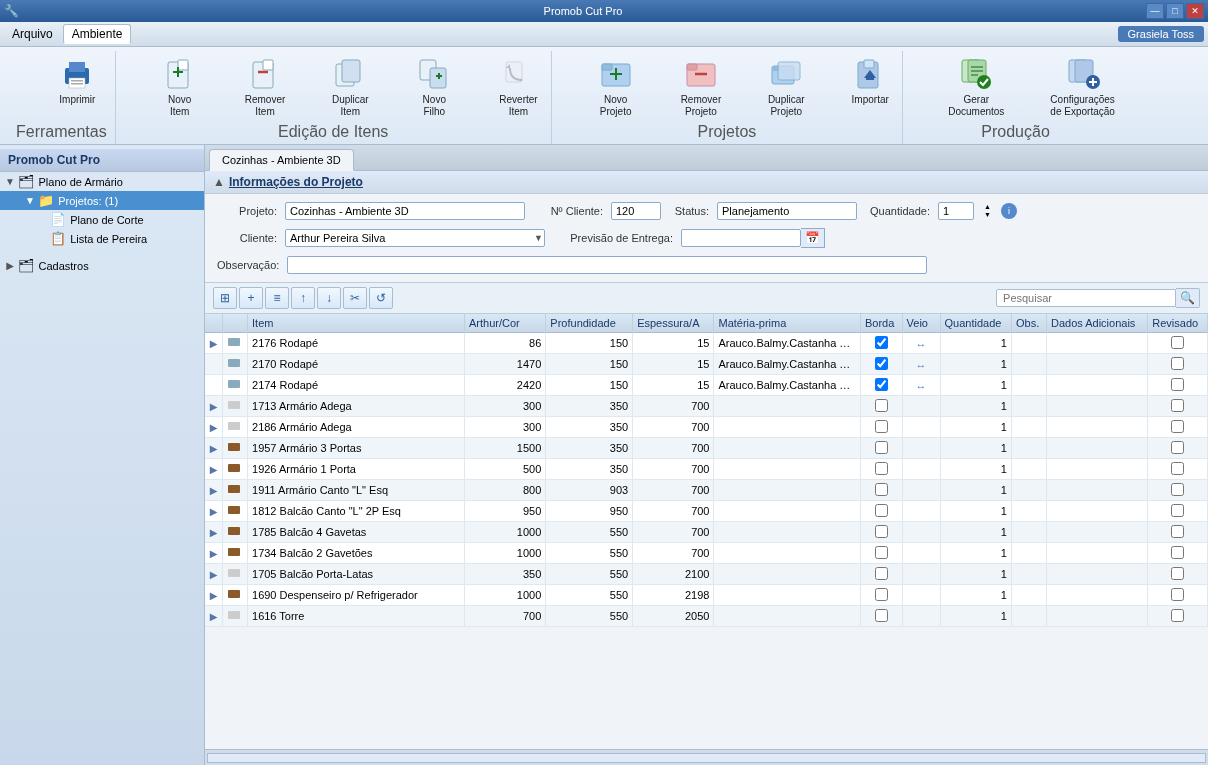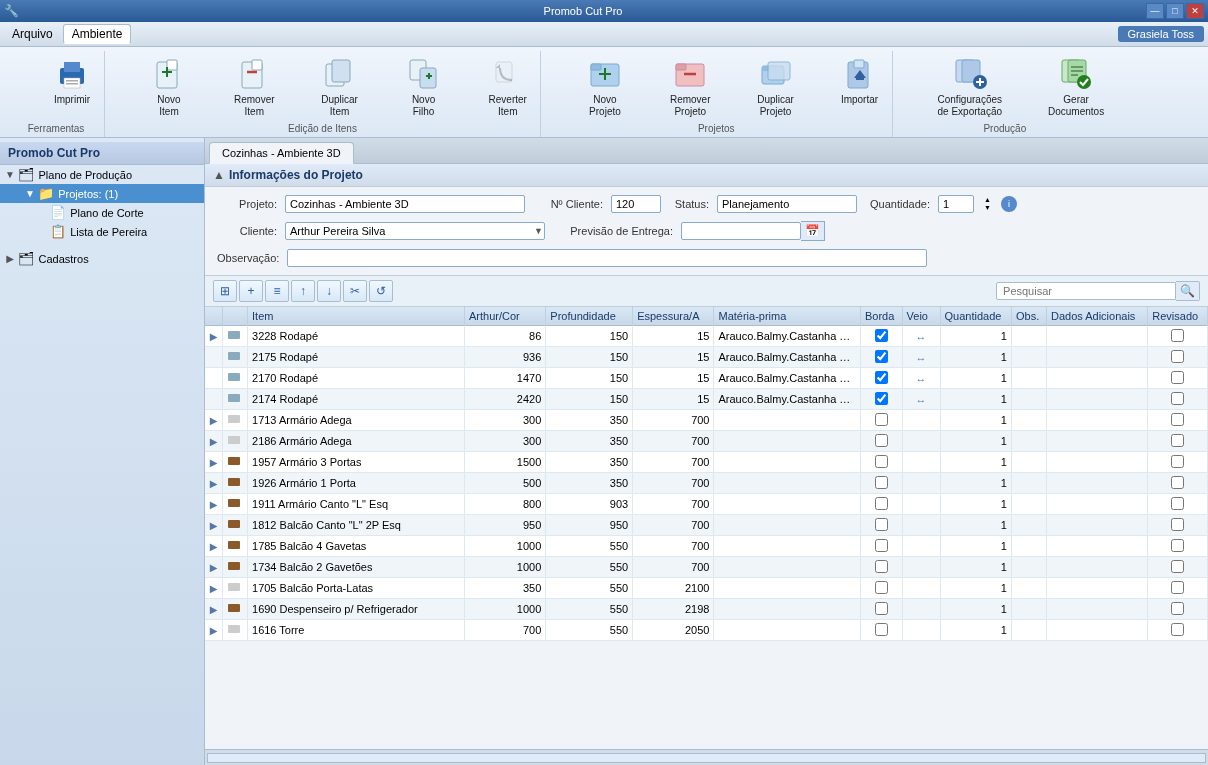--- a/index.html
+++ b/index.html
@@ -73,21 +73,21 @@
       min-width: fit-content;
     }
     .ribbon-group:last-child { border-right: none; }
     .ribbon-group-buttons {
       display: flex;
       align-items: flex-start;
       gap: 4px;
       flex: 1;
     }
     .ribbon-group-label {
-      font-size: 10px;
+      font-size: 16px;
       color: #555;
       text-align: center;
       padding: 2px 0 3px;
       width: 100%;
     }
     .ribbon-btn {
       display: flex;
       flex-direction: column;
       align-items: center;
       padding: 3px 5px;
@@ -175,21 +175,21 @@
     }
     .panel-header {
       display: flex;
       align-items: center;
       gap: 4px;
       padding: 4px 8px;
       background: linear-gradient(to bottom, #e0eaf8, #d0dcea);
       border-bottom: 1px solid #c0ccd8;
     }
     .panel-toggle { color: #555; font-size: 12px; cursor: pointer; }
-    .panel-title { font-weight: bold; font-size: 12px; color: #1a3a6a; }
+    .panel-title { font-weight: bold; font-size: 12px; color: #1a3a6a; text-decoration: underline; }
     .panel-body { padding: 8px 12px; display: flex; flex-direction: column; gap: 8px; }
     .form-row { display: flex; align-items: center; gap: 8px; }
     .form-label { color: #333; font-size: 11px; min-width: 60px; text-align: right; }
     .form-input {
       border: 1px solid #8aabcc;
       background: white;
       padding: 2px 4px;
       font-size: 11px;
       border-radius: 2px;
     }
@@ -489,58 +489,58 @@
           </div>
         </div>
         <div class="ribbon-group-label">Projetos</div>
       </div>
 
       <div class="ribbon-group">
         <div class="ribbon-group-buttons">
           <div class="ribbon-btn">
             <div class="btn-icon">
               <svg width="36" height="36" viewBox="0 0 36 36">
-                <rect x="4" y="4" width="18" height="22" rx="2" fill="#c8d8f0" stroke="#7aabcc"></rect>
-                <rect x="10" y="4" width="18" height="22" rx="2" fill="#b0c8e8" stroke="#7aabcc"></rect>
-                <circle cx="28" cy="26" r="7" fill="#3060a0"></circle>
-                <line x1="28" y1="22" x2="28" y2="30" stroke="white" stroke-width="2"></line>
-                <line x1="24" y1="26" x2="32" y2="26" stroke="white" stroke-width="2"></line>
-              </svg>
-            </div>
-            <div class="btn-label">Configurações<br>de Exportação</div>
-          </div>
-          <div class="ribbon-btn">
-            <div class="btn-icon">
-              <svg width="36" height="36" viewBox="0 0 36 36">
                 <rect x="4" y="4" width="18" height="22" rx="2" fill="#c8e8c8" stroke="#6aaa6a"></rect>
                 <rect x="10" y="4" width="18" height="22" rx="2" fill="#a8d8a8" stroke="#6aaa6a"></rect>
                 <line x1="13" y1="11" x2="25" y2="11" stroke="#4a8a4a" stroke-width="1.5"></line>
                 <line x1="13" y1="15" x2="25" y2="15" stroke="#4a8a4a" stroke-width="1.5"></line>
                 <line x1="13" y1="19" x2="20" y2="19" stroke="#4a8a4a" stroke-width="1.5"></line>
                 <circle cx="26" cy="26" r="7" fill="#208020"></circle>
                 <polyline points="22,26 25,29 30,23" stroke="white" stroke-width="2" fill="none"></polyline>
               </svg>
             </div>
             <div class="btn-label">Gerar<br>Documentos</div>
           </div>
+          <div class="ribbon-btn">
+            <div class="btn-icon">
+              <svg width="36" height="36" viewBox="0 0 36 36">
+                <rect x="4" y="4" width="18" height="22" rx="2" fill="#c8d8f0" stroke="#7aabcc"></rect>
+                <rect x="10" y="4" width="18" height="22" rx="2" fill="#b0c8e8" stroke="#7aabcc"></rect>
+                <circle cx="28" cy="26" r="7" fill="#3060a0"></circle>
+                <line x1="28" y1="22" x2="28" y2="30" stroke="white" stroke-width="2"></line>
+                <line x1="24" y1="26" x2="32" y2="26" stroke="white" stroke-width="2"></line>
+              </svg>
+            </div>
+            <div class="btn-label">Configurações<br>de Exportação</div>
+          </div>
         </div>
         <div class="ribbon-group-label">Produção</div>
       </div>
     </div>
   </div>
 
   <div class="body-wrapper">
 
     <div class="sidebar">
       <div class="sidebar-title">Promob Cut Pro</div>
 
       <div class="tree-item" style="padding-left:4px;">
         <span class="tree-arrow">▼</span>
         <span class="tree-icon">🗂</span>
-        <span class="tree-label">Plano de Produção</span>
+        <span class="tree-label">Plano de Armário</span>
       </div>
       <div class="tree-item tree-child" style="background:#4a90d0;">
         <span class="tree-arrow" style="color:white;">▼</span>
         <span class="tree-icon">📁</span>
         <span class="tree-label" style="color:white;">Projetos: (1)</span>
       </div>
       <div class="tree-item tree-child2">
         <span class="tree-arrow">&nbsp;</span>
         <span class="tree-icon">📄</span>
         <span class="tree-label">Plano de Corte</span>
@@ -644,39 +644,22 @@
               <th style="width:90px;">Dados Adicionais</th>
               <th style="width:55px;">Revisado</th>
             </tr>
           </thead>
           <tbody id="items-tbody">
           <tr>
                 <td style="width: 16px; text-align: center;"><span style="color:#5577aa;font-size:10px;cursor:pointer;">▶</span></td>
                 <td style="width: 16px;"><svg width="14" height="14" viewBox="0 0 14 14">
                     <rect x="1" y="3" width="12" height="8" rx="1" fill="#8aabbb"></rect>
                   </svg></td>
-                <td>3228 Rodapé</td>
+                <td>2176 Rodapé</td>
                 <td class="num">86</td>
-                <td class="num">150</td>
-                <td class="num">15</td>
-                <td style="max-width: 135px; overflow: hidden; text-overflow: ellipsis;">Arauco.Balmy.Castanha Bra</td>
-                <td class="checkbox-cell"><input type="checkbox" checked="" style=""></td>
-                <td style="text-align: center; color: rgb(74, 122, 181);">↔</td>
-                <td class="num">1</td>
-                <td></td>
-                <td></td>
-                <td class="checkbox-cell"><input type="checkbox" style=""></td>
-              </tr>
-              <tr>
-                <td style="width: 16px; text-align: center;"></td>
-                <td style="width: 16px;"><svg width="14" height="14" viewBox="0 0 14 14">
-                    <rect x="1" y="3" width="12" height="8" rx="1" fill="#8aabbb"></rect>
-                  </svg></td>
-                <td>2175 Rodapé</td>
-                <td class="num">936</td>
                 <td class="num">150</td>
                 <td class="num">15</td>
                 <td style="max-width: 135px; overflow: hidden; text-overflow: ellipsis;">Arauco.Balmy.Castanha Bra</td>
                 <td class="checkbox-cell"><input type="checkbox" checked="" style=""></td>
                 <td style="text-align: center; color: rgb(74, 122, 181);">↔</td>
                 <td class="num">1</td>
                 <td></td>
                 <td></td>
                 <td class="checkbox-cell"><input type="checkbox" style=""></td>
               </tr>

